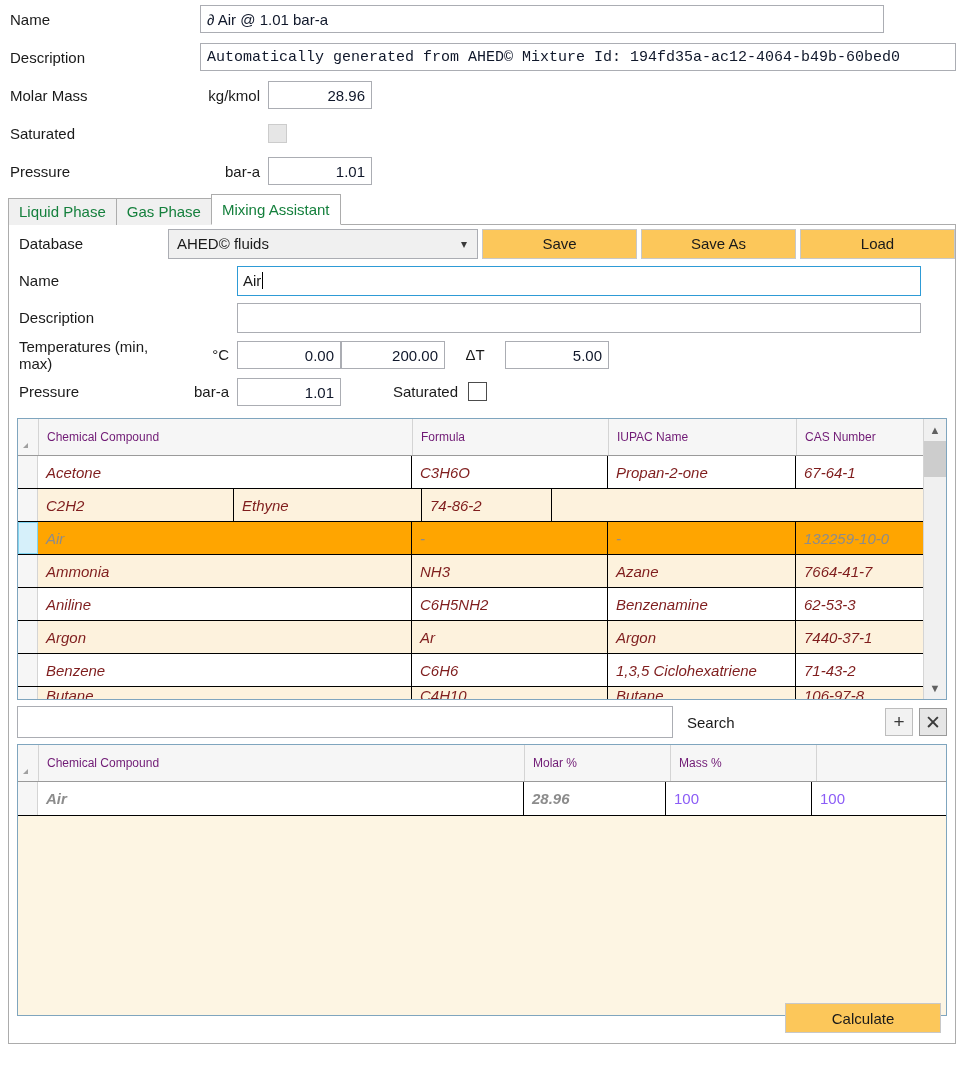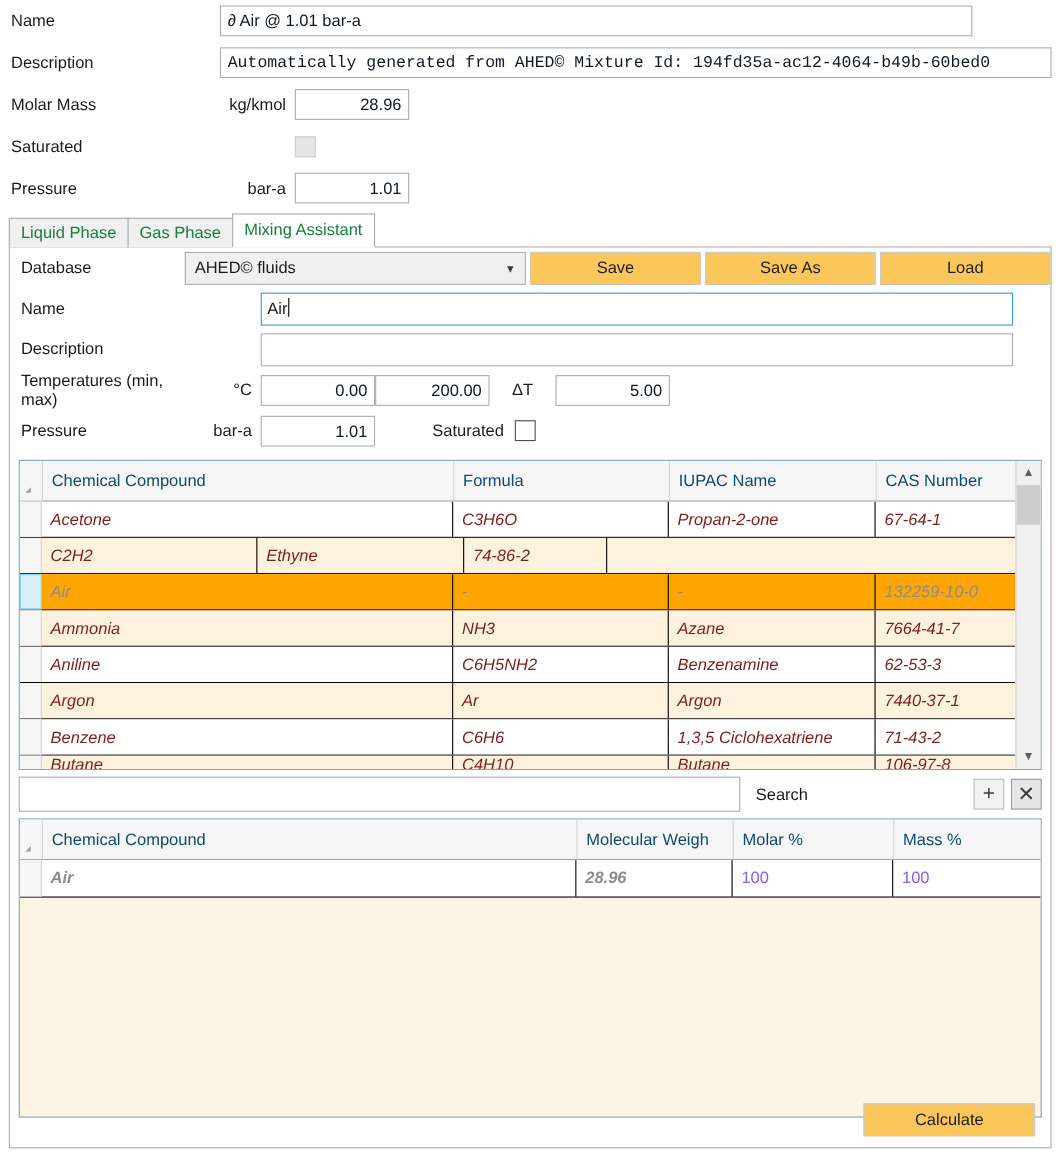--- a/index.html
+++ b/index.html
@@ -229,22 +229,22 @@
     position: absolute;
     left: 5px; bottom: 7px;
     border-left: 5px solid transparent;
     border-bottom: 5px solid #A0A0A0;
   }
   .gh {
     border-right: 1px solid #D4D4D4;
     display: flex;
     align-items: center;
     padding-left: 8px;
-    font-size: 15px;
-    color: #0c4a6e;
+    font-size: 12px;
+    color: #701a75;
     box-sizing: border-box;
     overflow: hidden;
     white-space: nowrap;
     flex: none;
   }
   .c-compound { width: 374px; }
   .c-formula  { width: 196px; }
   .c-iupac    { width: 188px; }
   .c-cas      { width: 130px; }
   .c-filler   { flex: 1; border-right: none; }
@@ -592,21 +592,20 @@
     <div class="search-input"></div>
     <div class="search-lbl">Search</div>
     <div class="sq-btn btn-plus">+</div>
     <div class="sq-btn btn-close">✕</div>
   </div>
 
   <div class="mix-wrap">
     <div class="mix-head">
       <div class="gutter-head"></div>
       <div class="gh m-compound">Chemical Compound</div>
-      <div class="gh m-mw">Molecular Weigh</div>
       <div class="gh m-molar">Molar %</div>
       <div class="gh m-mass">Mass %</div>
 
     </div>
     <div class="mix-row">
       <div class="gutter-cell"></div>
       <div class="mc m-compound itbold">Air</div>
       <div class="mc m-mw itbold">28.96</div>
       <div class="mc m-molar plain">100</div>
       <div class="mc m-mass plain last">100</div>

